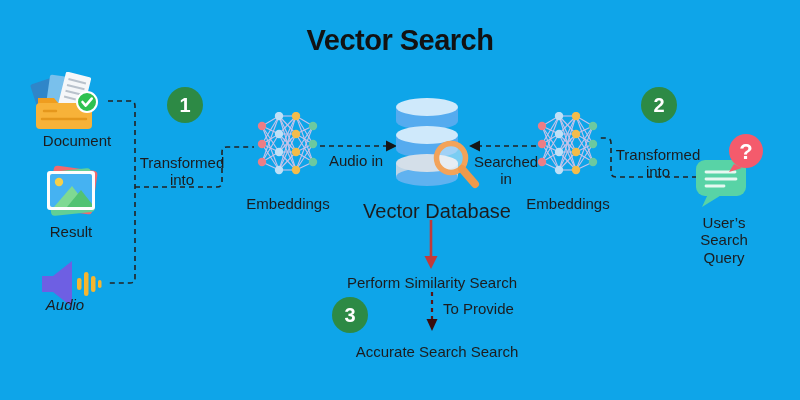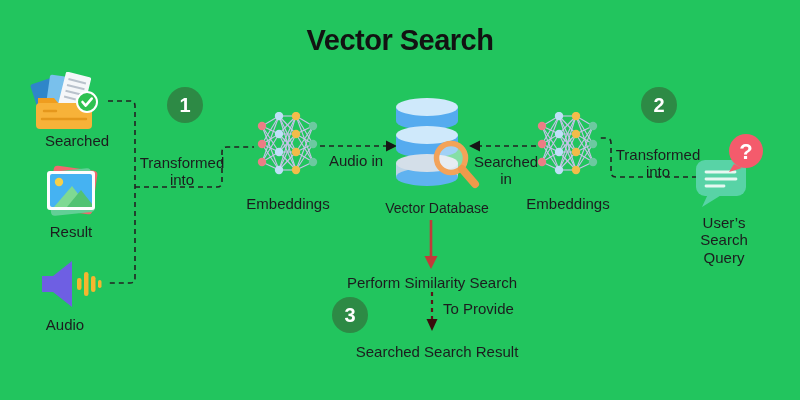--- a/index.html
+++ b/index.html
@@ -1,16 +1,16 @@
 <!DOCTYPE html>
 <html><head>
 <meta charset="utf-8">
 <style>
   html,body{margin:0;padding:0;background:#e8e8e9;}
-  #canvas{position:relative;width:800px;height:400px;background:#22c55e;
+  #canvas{position:relative;width:800px;height:400px;background:#0ea5e9;
           font-family:"Liberation Sans",sans-serif;color:#1c1c1e;overflow:hidden;}
   .title{position:absolute;left:0;right:0;top:24px;text-align:center;
          font-size:29px;font-weight:bold;color:#121212;letter-spacing:-0.5px;}
   .label{position:absolute;font-size:15px;line-height:1.16;text-align:center;color:#1c1c1e;}
   .badge{position:absolute;width:36px;height:36px;border-radius:50%;
          color:#ffffff;font-weight:bold;font-size:20px;
          display:flex;align-items:center;justify-content:center;}
   .icon{position:absolute;}
   svg{display:block;}
   #overlay{position:absolute;left:0;top:0;pointer-events:none;}
@@ -54,41 +54,41 @@
     <g transform="rotate(14 45 18)">
       <rect x="32" y="2" width="26" height="34" rx="2" fill="#f5f7f9"></rect>
       <path d="M36 9 H54 M36 15 H54 M36 21 H54 M36 27 H48" stroke="#b9c2cc" stroke-width="2"></path>
     </g>
     <path d="M8 26 h16 l5 6 h27 v4 H8 z" fill="#ef9d1f"></path>
     <rect x="6" y="31" width="56" height="26" rx="4" fill="#f7b239"></rect>
     <path d="M14 39 h12 M12 47 h44" stroke="#e5971c" stroke-width="2.4" stroke-linecap="round"></path>
     <circle cx="57" cy="30" r="10" fill="#2ec150" stroke="#ffffff" stroke-width="2"></circle>
     <path d="M52.5 30 l3.2 3.6 l6 -7" stroke="#ffffff" stroke-width="2.6" fill="none" stroke-linecap="round" stroke-linejoin="round"></path>
   </svg>
-  <div class="label" style="left:17px;top:132px;width:120px;">Searched</div>
+  <div class="label" style="left:17px;top:132px;width:120px;">Document</div>
 
   <svg class="icon" style="left:42px;top:161px;" width="60" height="60" viewBox="0 0 60 60">
     <rect x="9" y="7" width="44" height="44" rx="4" fill="#f2696e" transform="rotate(8 31 29)"></rect>
     <rect x="7" y="9" width="44" height="44" rx="4" fill="#62cf96" transform="rotate(-6 29 31)"></rect>
     <rect x="5" y="10" width="48" height="39" rx="3" fill="#fdfdfd"></rect>
     <rect x="8" y="13" width="42" height="33" rx="2" fill="#45b2f2"></rect>
     <circle cx="17" cy="21" r="4.2" fill="#f7cf49"></circle>
     <polygon points="12,46 30,25 46,46" fill="#7fd993"></polygon>
     <polygon points="25,46 39,29 50,43 50,46" fill="#52c272"></polygon>
   </svg>
   <div class="label" style="left:11px;top:223px;width:120px;">Result</div>
 
   <svg class="icon" style="left:40px;top:259px;" width="62" height="50" viewBox="0 0 62 50">
     <path d="M2 17 h11 L32 2 v46 L13 33 H2 z" fill="#6e5fe3"></path>
     <rect x="37" y="19" width="4.5" height="12" rx="2.2" fill="#f6b62f"></rect>
     <rect x="44" y="13" width="4.5" height="24" rx="2.2" fill="#f6b62f"></rect>
     <rect x="51" y="17" width="4.5" height="16" rx="2.2" fill="#f6b62f"></rect>
     <rect x="58" y="21" width="3.5" height="8" rx="1.7" fill="#f6b62f"></rect>
   </svg>
-  <div class="label" style="left:5px;top:316px;width:120px;">Audio</div>
+  <div class="label" style="left:5px;top:296px;width:120px;font-style:italic;">Audio</div>
 
   <div class="label" style="left:132px;top:154px;width:100px;">Transformed into</div>
 
   <div class="icon" style="left:257px;top:112px;">
       <svg width="62" height="66">
         <line x1="5" y1="14" x2="22" y2="4" stroke="#c9c3ea" stroke-width="1.1"></line>
         <line x1="5" y1="14" x2="22" y2="22" stroke="#c9c3ea" stroke-width="1.1"></line>
         <line x1="5" y1="14" x2="22" y2="40" stroke="#c9c3ea" stroke-width="1.1"></line>
         <line x1="5" y1="14" x2="22" y2="58" stroke="#c9c3ea" stroke-width="1.1"></line>
         <line x1="5" y1="32" x2="22" y2="4" stroke="#c9c3ea" stroke-width="1.1"></line>
@@ -153,21 +153,21 @@
     <ellipse cx="33" cy="10" rx="31" ry="9" fill="#cfe9fb"></ellipse>
     <rect x="2" y="38" width="62" height="14" fill="#55abef"></rect>
     <ellipse cx="33" cy="52" rx="31" ry="9" fill="#55abef"></ellipse>
     <ellipse cx="33" cy="38" rx="31" ry="9" fill="#cfe9fb"></ellipse>
     <rect x="2" y="66" width="62" height="14" fill="#bcd4e6"></rect>
     <ellipse cx="33" cy="80" rx="31" ry="9" fill="#5fb2f0"></ellipse>
     <ellipse cx="33" cy="66" rx="31" ry="9" fill="#d4dfe9"></ellipse>
     <circle cx="57" cy="61" r="14.5" fill="rgba(255,255,255,0.45)" stroke="#f3a359" stroke-width="5.5"></circle>
     <line x1="68" y1="72" x2="81" y2="87" stroke="#ef9a4b" stroke-width="8" stroke-linecap="round"></line>
   </svg>
-  <div class="label" style="left:337px;top:200px;width:200px;font-size:14px;">Vector Database</div>
+  <div class="label" style="left:337px;top:200px;width:200px;font-size:20px;">Vector Database</div>
 
   <div class="label" style="left:471px;top:153px;width:70px;">Searched in</div>
 
   <div class="icon" style="left:537px;top:112px;">
       <svg width="62" height="66">
         <line x1="5" y1="14" x2="22" y2="4" stroke="#c9c3ea" stroke-width="1.1"></line>
         <line x1="5" y1="14" x2="22" y2="22" stroke="#c9c3ea" stroke-width="1.1"></line>
         <line x1="5" y1="14" x2="22" y2="40" stroke="#c9c3ea" stroke-width="1.1"></line>
         <line x1="5" y1="14" x2="22" y2="58" stroke="#c9c3ea" stroke-width="1.1"></line>
         <line x1="5" y1="32" x2="22" y2="4" stroke="#c9c3ea" stroke-width="1.1"></line>
@@ -231,15 +231,15 @@
     <path d="M14 64 L8 77 L29 64 Z" fill="#58d3a6"></path>
     <path d="M12 42 H41 M12 49 H42 M12 56 H30" stroke="#ffffff" stroke-width="2.8" stroke-linecap="round" opacity="0.85"></path>
     <path d="M40 34 L35 42 L48 38 Z" fill="#f45b6c"></path>
     <circle cx="52" cy="21" r="17" fill="#f45b6c"></circle>
     <text x="52" y="29" text-anchor="middle" font-family="Liberation Sans, sans-serif" font-size="22" font-weight="bold" fill="#ffffff">?</text>
   </svg>
   <div class="label" style="left:282px;top:274px;width:300px;">Perform Similarity Search</div>
 
   <div class="label" style="left:691px;top:214px;width:66px;">User’s Search Query</div>
   <div class="label" style="left:443px;top:300px;white-space:nowrap;text-align:center;">To Provide</div>
-  <div class="label" style="left:287px;top:343px;width:300px;">Searched Search Result</div>
+  <div class="label" style="left:287px;top:343px;width:300px;">Accurate Search Search</div>
 
 </div>
 
 </body></html>

